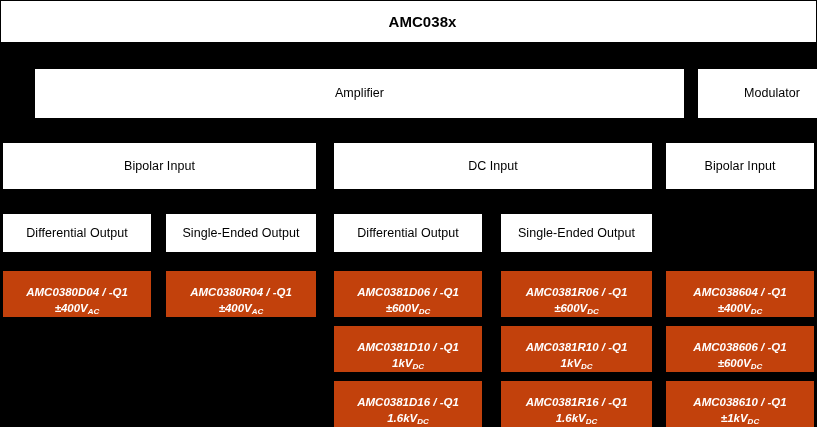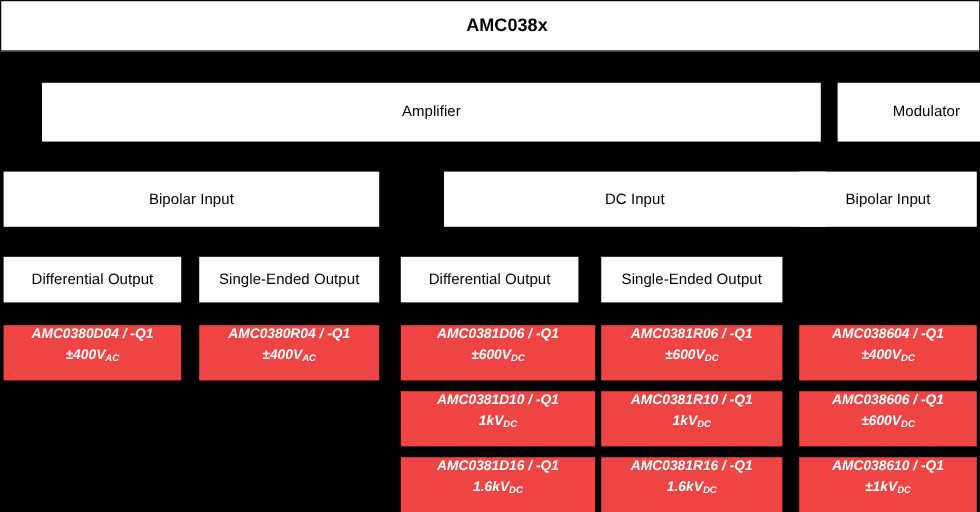--- a/index.html
+++ b/index.html
@@ -56,43 +56,43 @@
   }
   .amplifier-box  { left: 3px;   width: 649px; }
   .modulator-box  { left: 666px; width: 148px; }
 
   
   .row-input {
     top: 143px;
     height: 46px;
   }
   .bipolar-left-box  { left: 3px;   width: 313px; }
-  .dc-input-box      { left: 334px; width: 318px; margin-left: 36px; }
+  .dc-input-box      { left: 334px; width: 318px; }
   .bipolar-right-box { left: 666px; width: 148px; }
 
   
   .row-output {
     top: 214px;
     height: 38px;
   }
   .out-c1 { left: 3px;   width: 148px; }
   .out-c2 { left: 166px; width: 150px; }
   .out-c3 { left: 334px; width: 148px; }
   .out-c4 { left: 501px; width: 151px; }
   .out-c5 { left: 666px; width: 148px; }
 
   
   .part {
     position: absolute;
-    background: #ef4444;
+    background: #c2410c;
     color: #ffffff;
     display: flex;
     flex-direction: column;
     align-items: center;
-    justify-content: flex-start;
+    justify-content: flex-end;
     text-align: center;
     box-sizing: border-box;
     font-style: italic;
     font-weight: bold;
     font-size: 11.5px;
     line-height: 1.45;
   }
   .part .pn { display: block; white-space: nowrap; }
   .part .vr { display: block; white-space: nowrap; }
   .part sub {
@@ -103,21 +103,21 @@
     position: relative;
     top: 2px;
   }
 
   .pr1 { top: 271px; height: 46px; }
   .pr2 { top: 326px; height: 46px; }
   .pr3 { top: 381px; height: 46px; }
 
   .pc1 { left: 3px;   width: 148px; }
   .pc2 { left: 166px; width: 150px; }
-  .pc3 { left: 334px; width: 162px; }
+  .pc3 { left: 334px; width: 148px; }
   .pc4 { left: 501px; width: 151px; }
   .pc5 { left: 666px; width: 148px; }
 </style>
 </head>
 <body>
 
 <div id="diagram">
 
   <div class="box title-bar">AMC038x</div>
 

